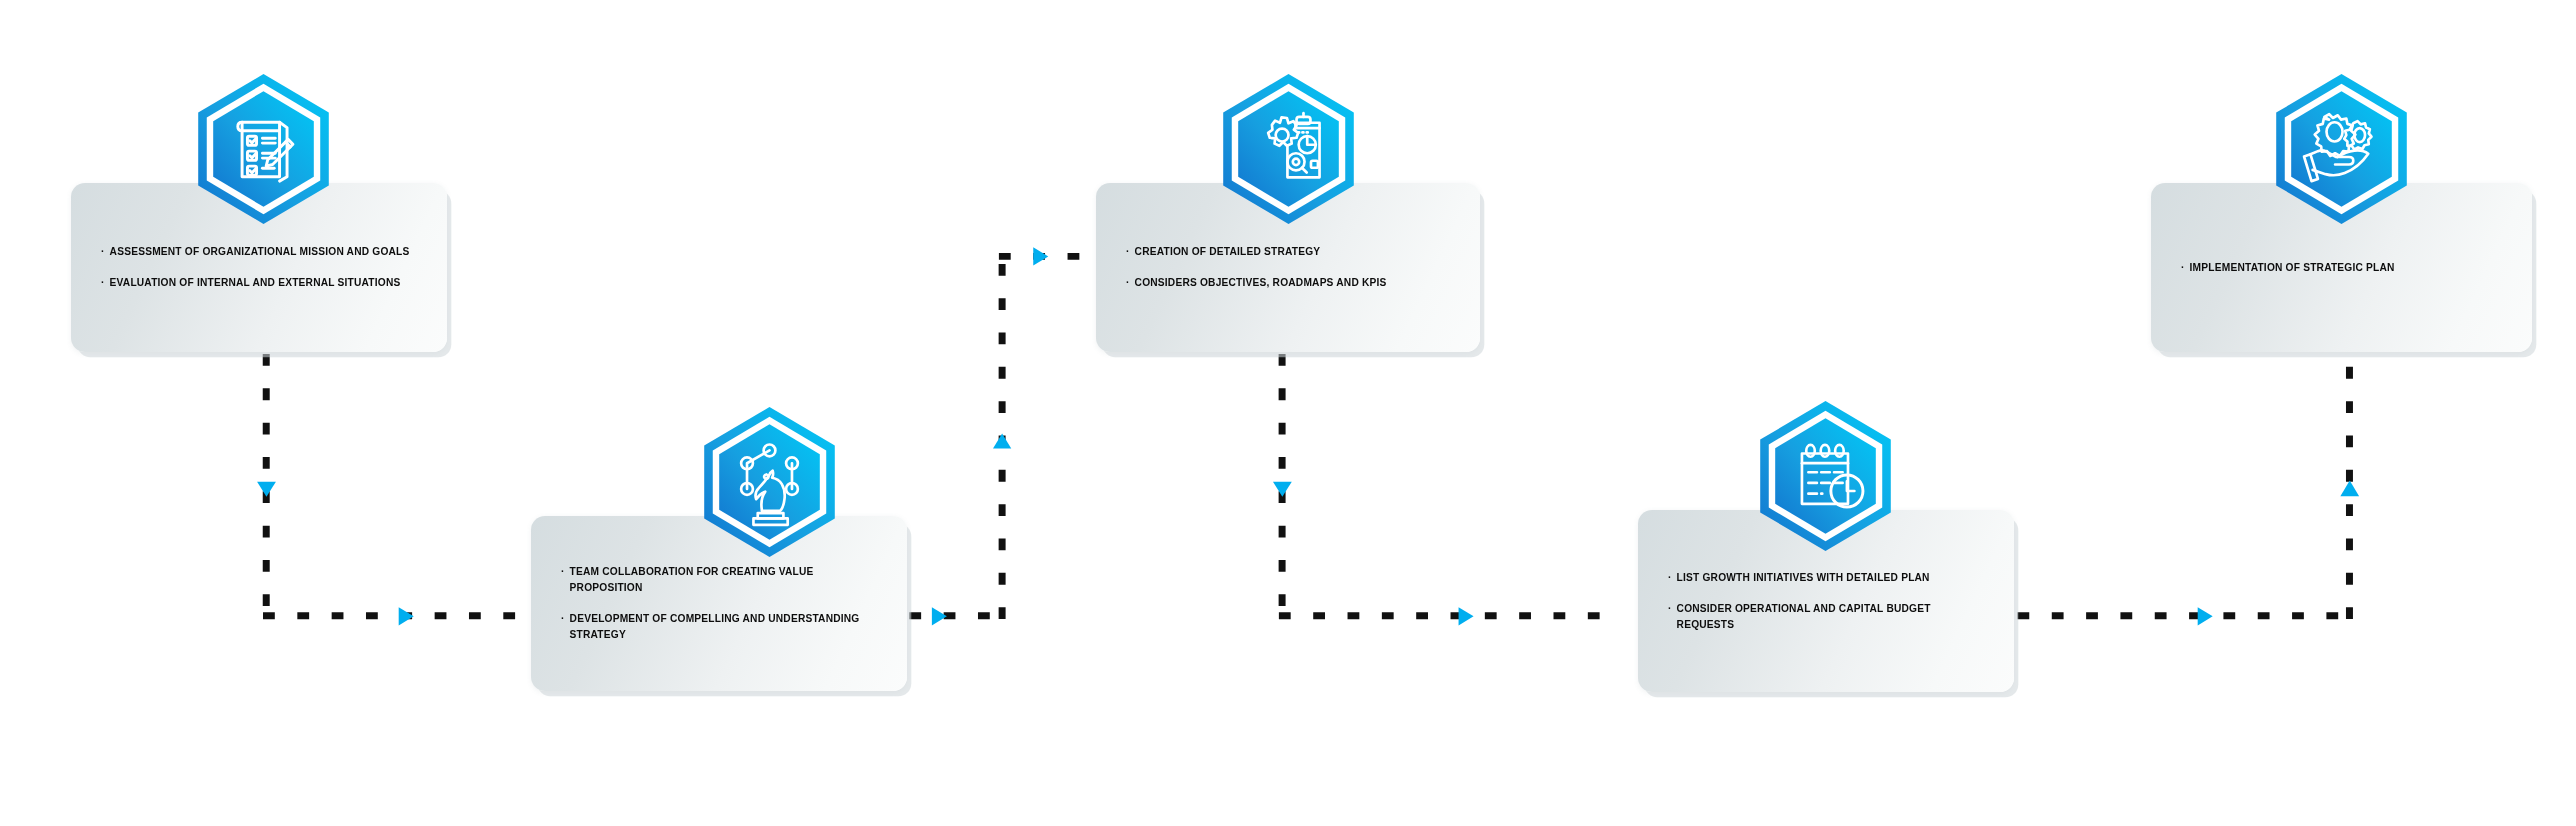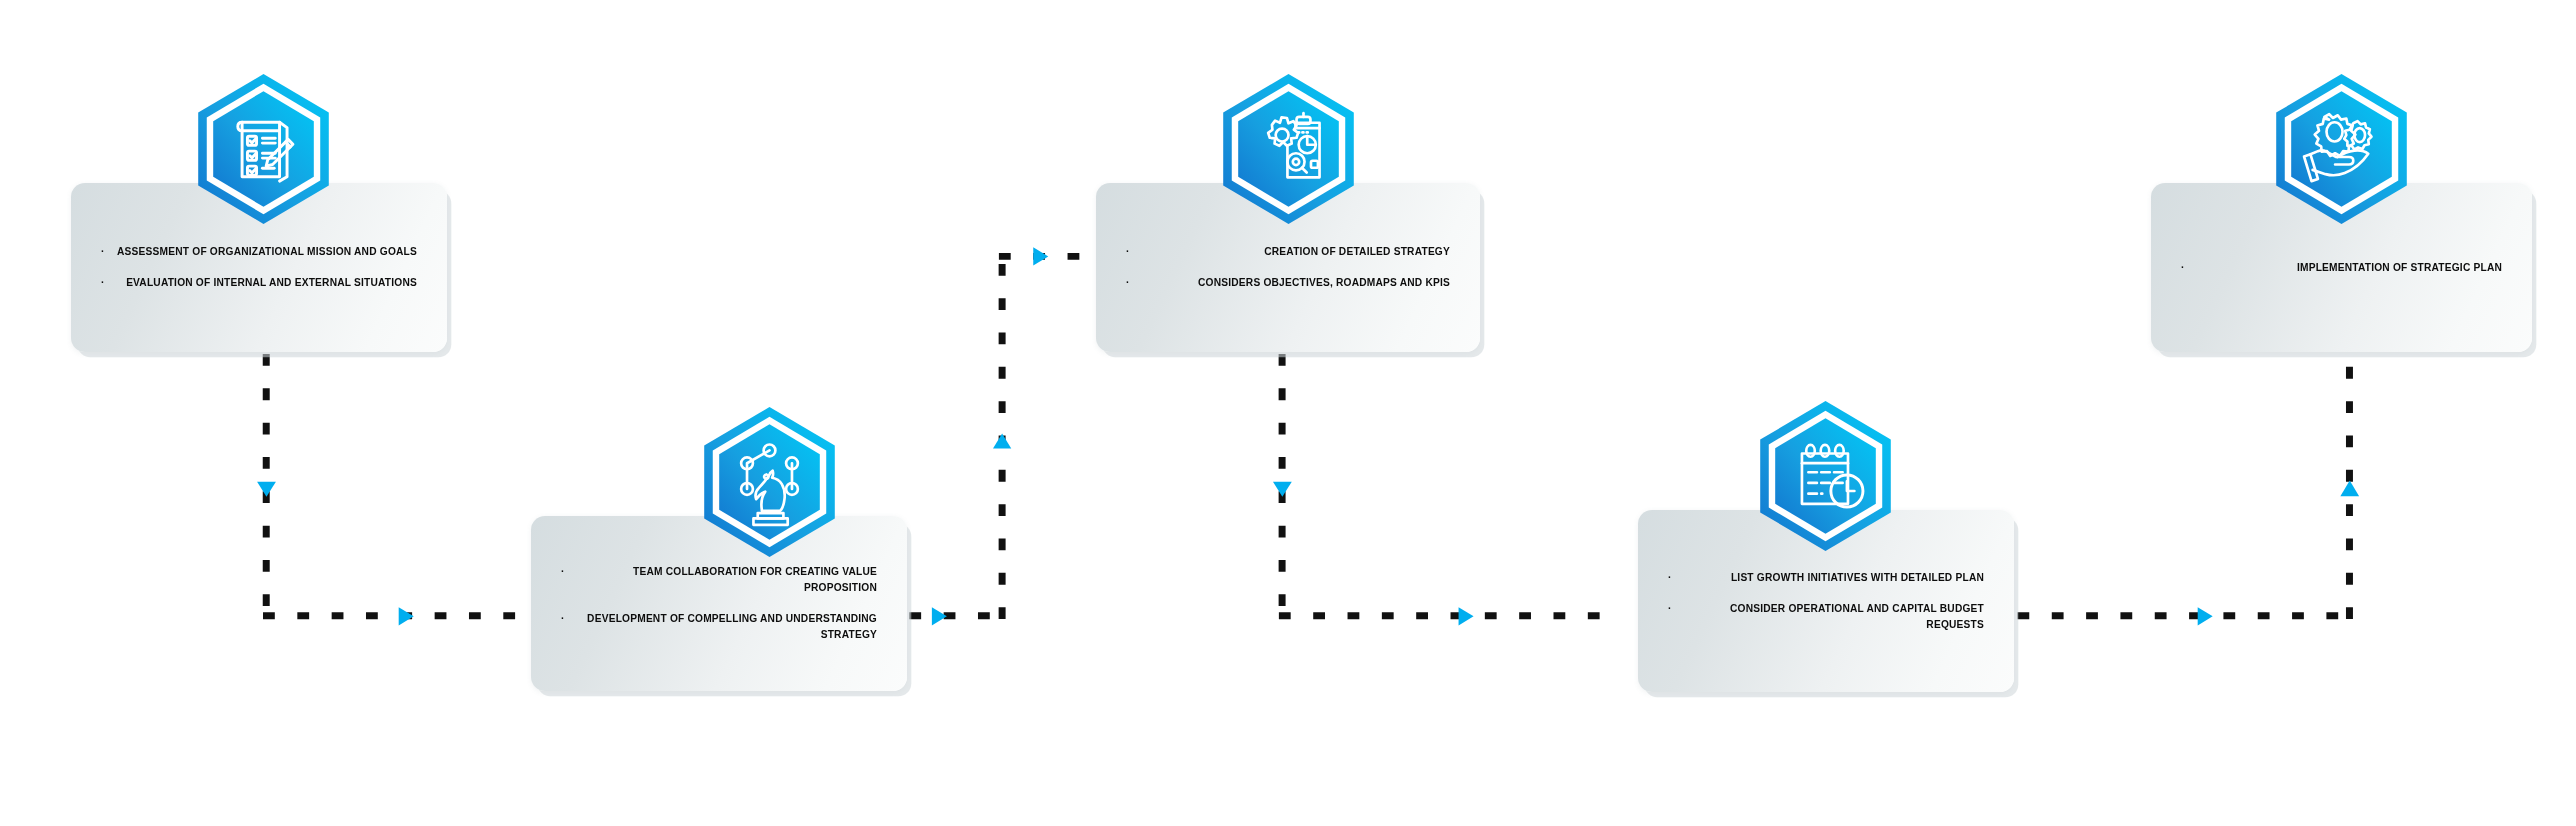--- a/index.html
+++ b/index.html
@@ -36,21 +36,21 @@
     margin:0;
     padding:0;
   }
   .bullets li{
     position:relative;
     color:#0d0d0d;
     font-weight:700;
     letter-spacing:0.2px;
     text-transform:uppercase;
   }
-  .bullets li .btxt{display:block;text-align:right;}
+  .bullets li .btxt{display:block;}
   .bullets li .bdot{
     position:absolute;
     left:0;top:0;
   }
 
   
   .badge{
     position:absolute;
     width:135px;height:152px;
   }

